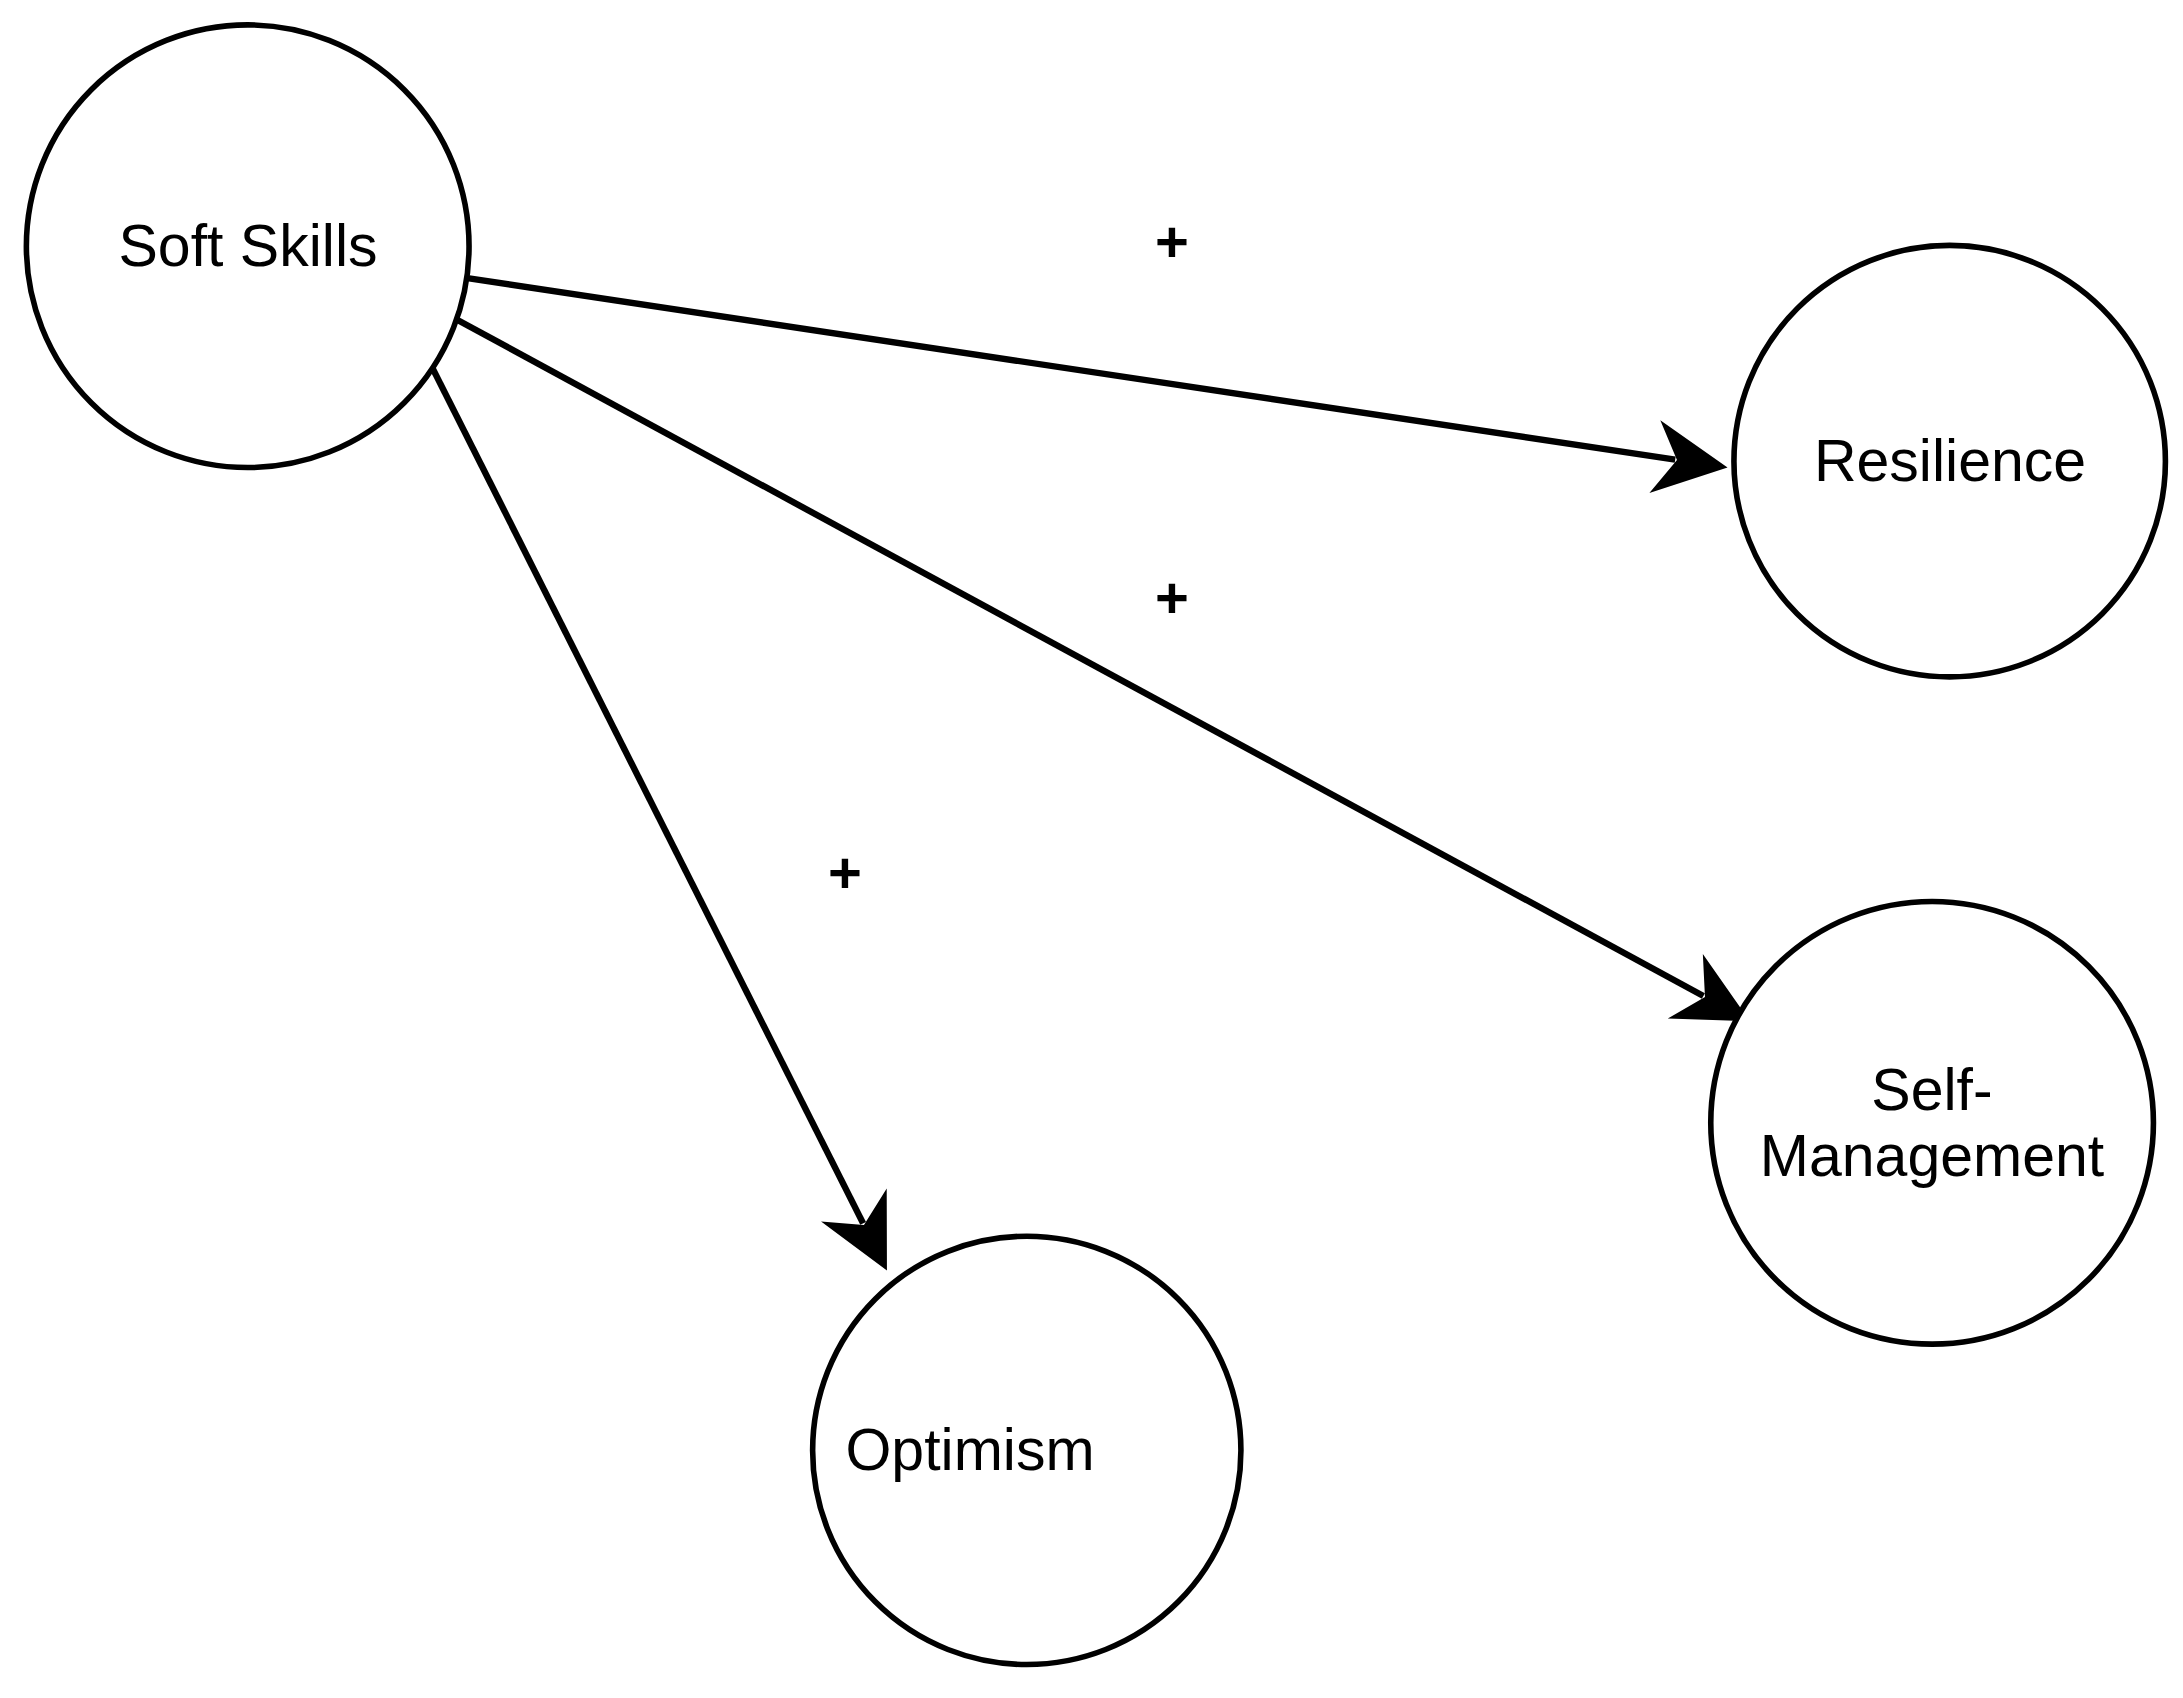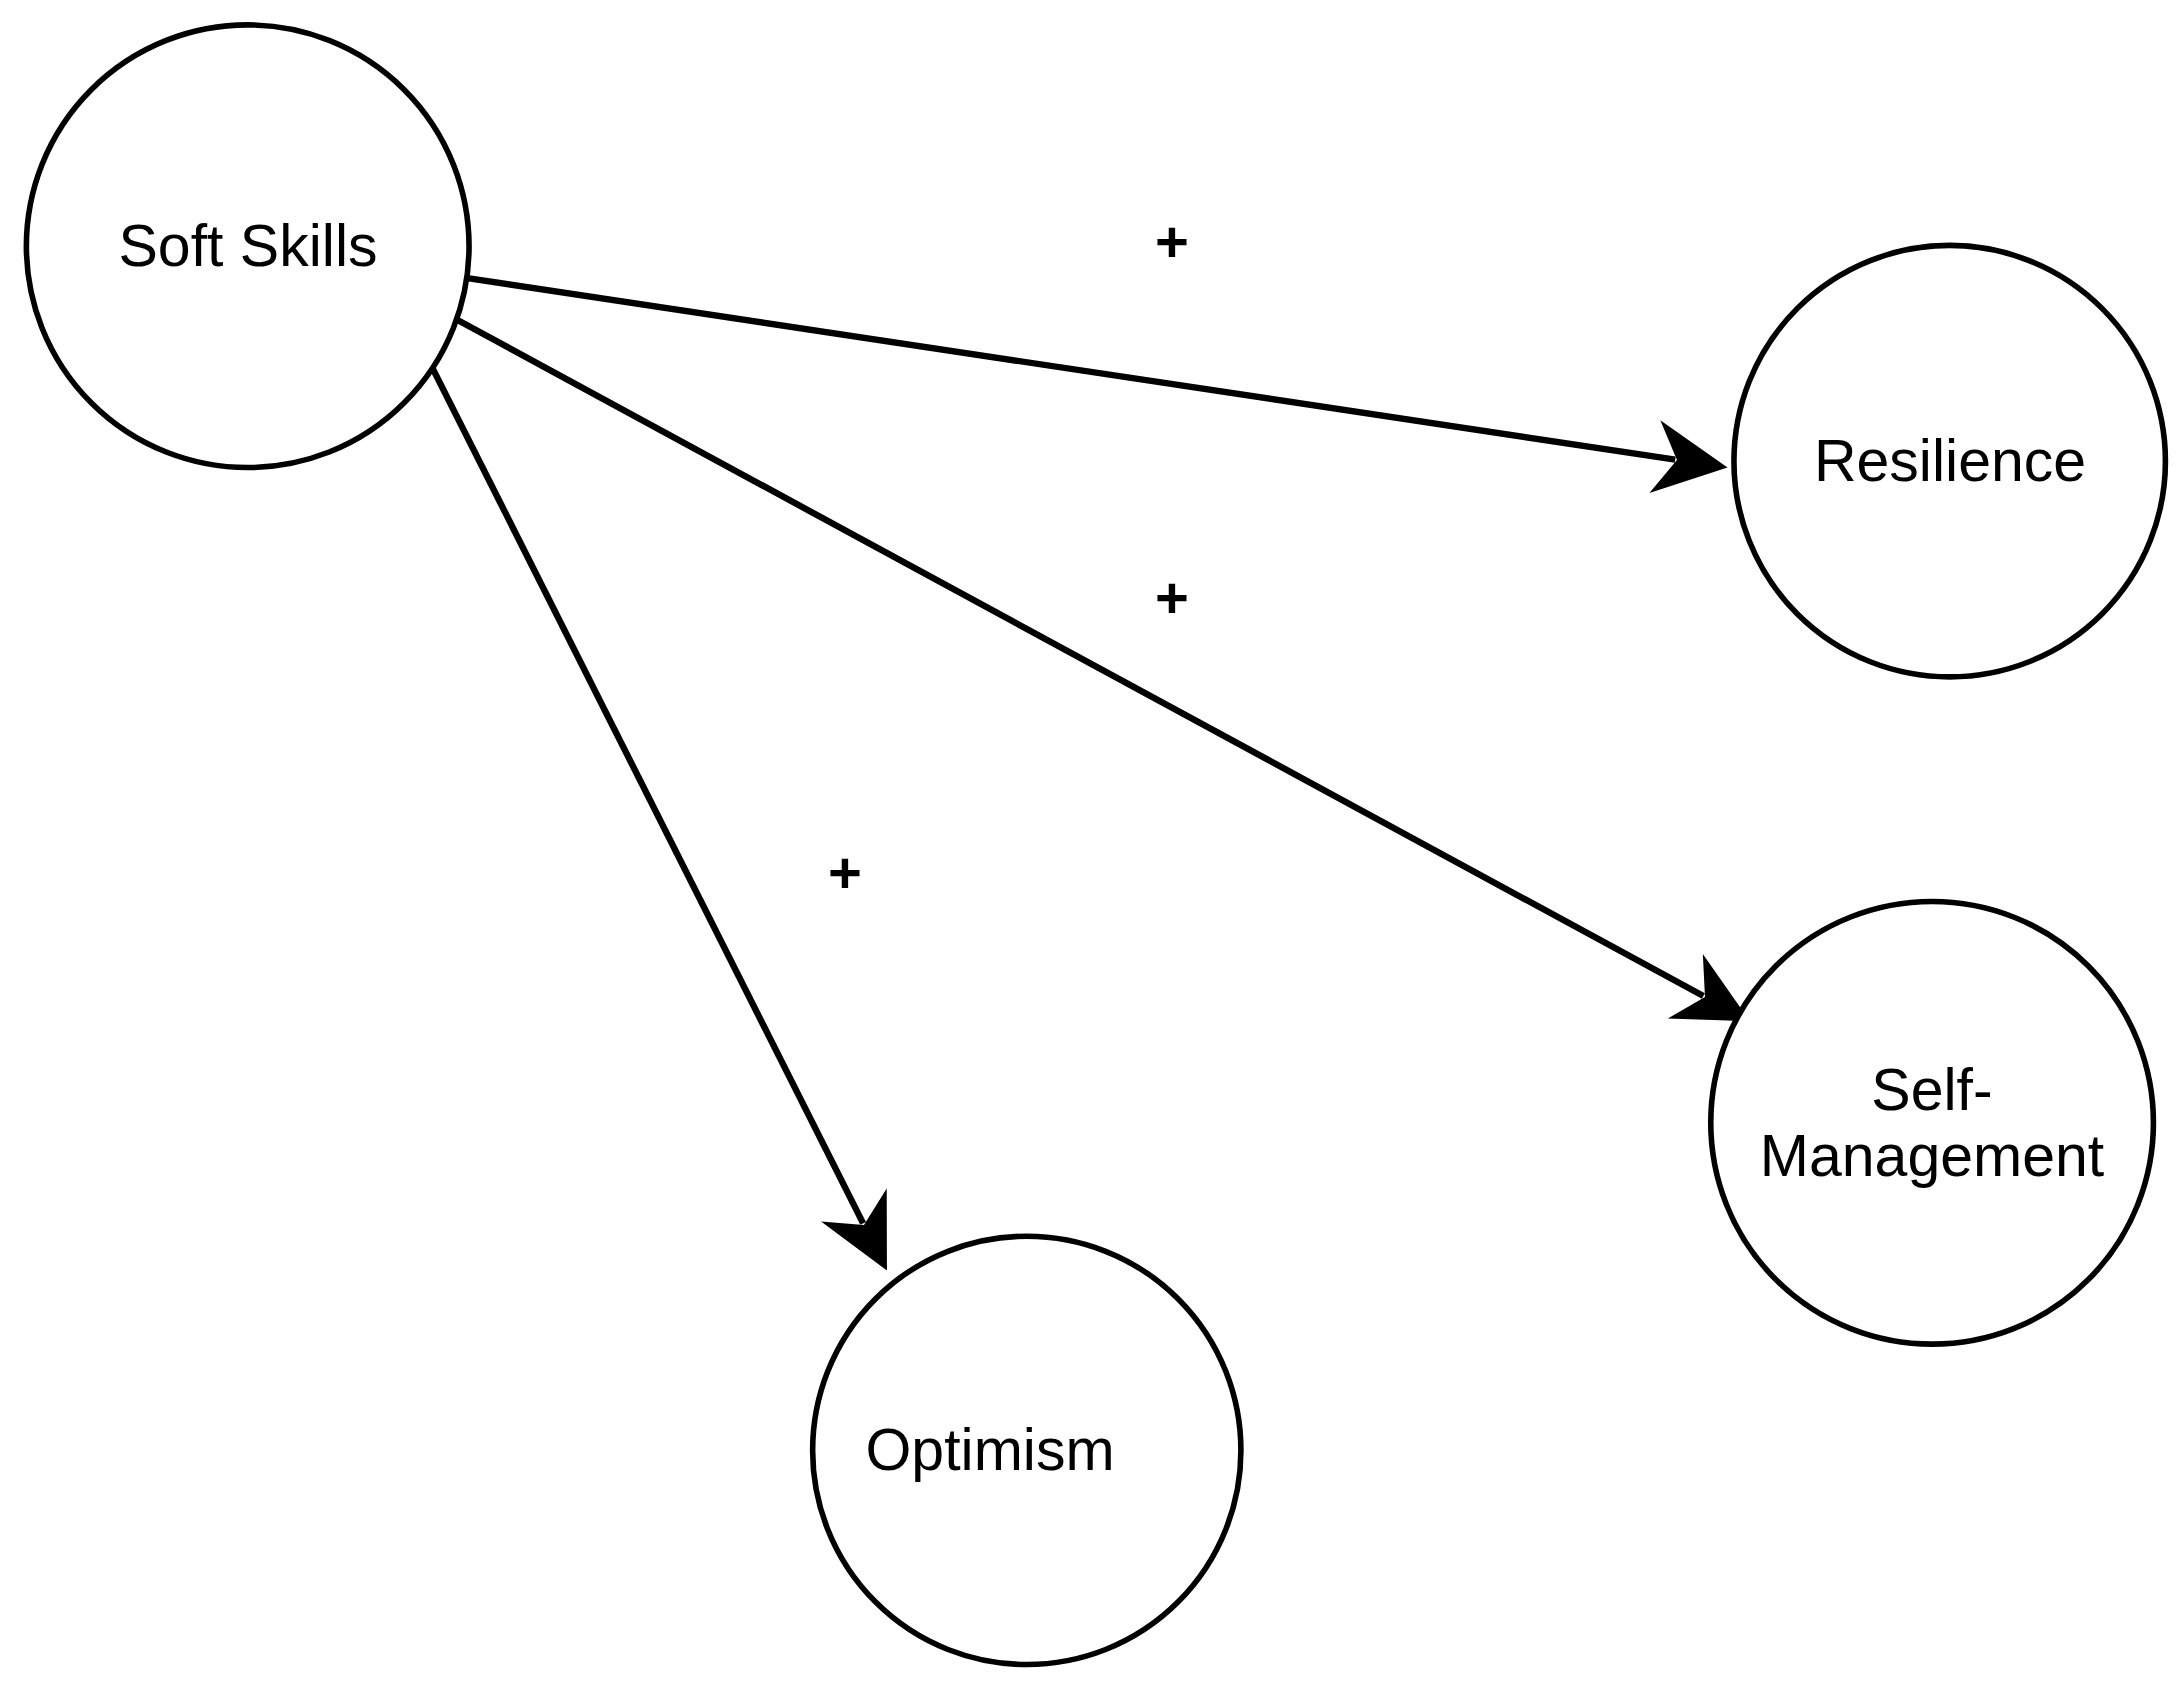--- a/index.html
+++ b/index.html
@@ -91,17 +91,17 @@
   </svg>
 
   <div id="labels-layer">
       <div class="edge-label" style="left: 1172px; top: 242px;">+</div>
       <div class="edge-label" style="left: 1172px; top: 598px;">+</div>
       <div class="edge-label" style="left: 845px; top: 873px;">+</div>
       <div class="node-label" style="left: 248px; top: 246px; width: 520px;">Soft Skills</div>
       <div class="node-label" style="left: 1950px; top: 461px; width: 507px;">Resilience</div>
       <div class="node-label" style="left: 1932px; top: 1123px; width: 520px;">Self-
 Management</div>
-      <div class="node-label" style="left: 990px; top: 1450px; width: 503px;">Optimism</div>
+      <div class="node-label" style="left: 970px; top: 1450px; width: 503px;">Optimism</div>
     </div>
 
 </div>
 
 
 </body></html>

